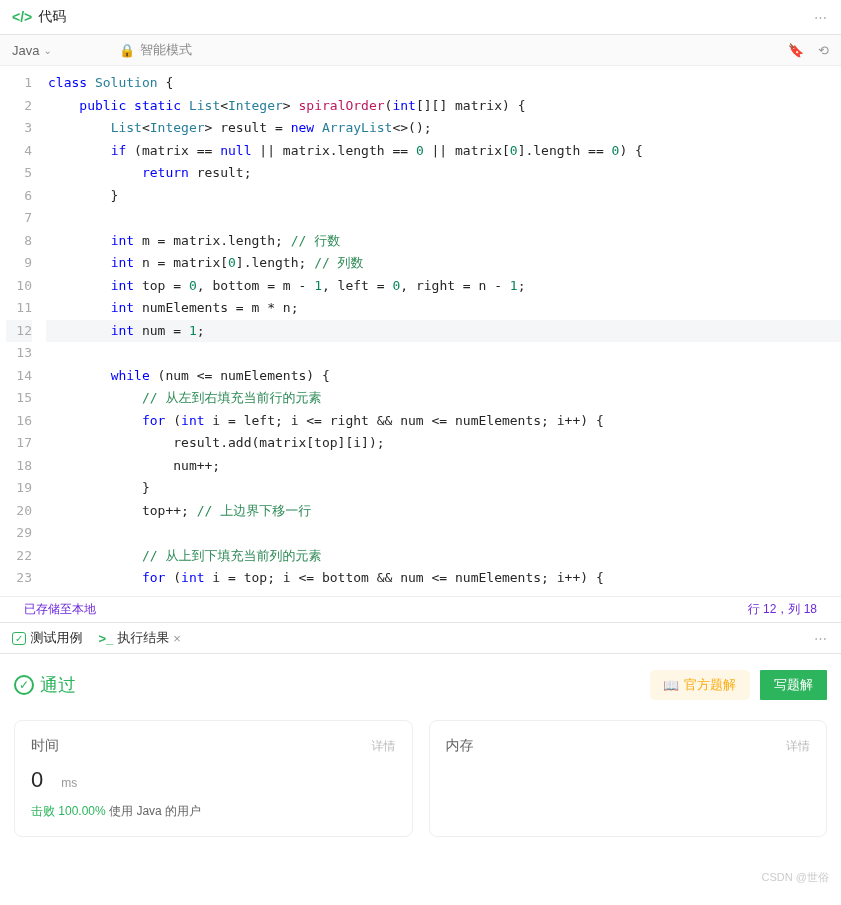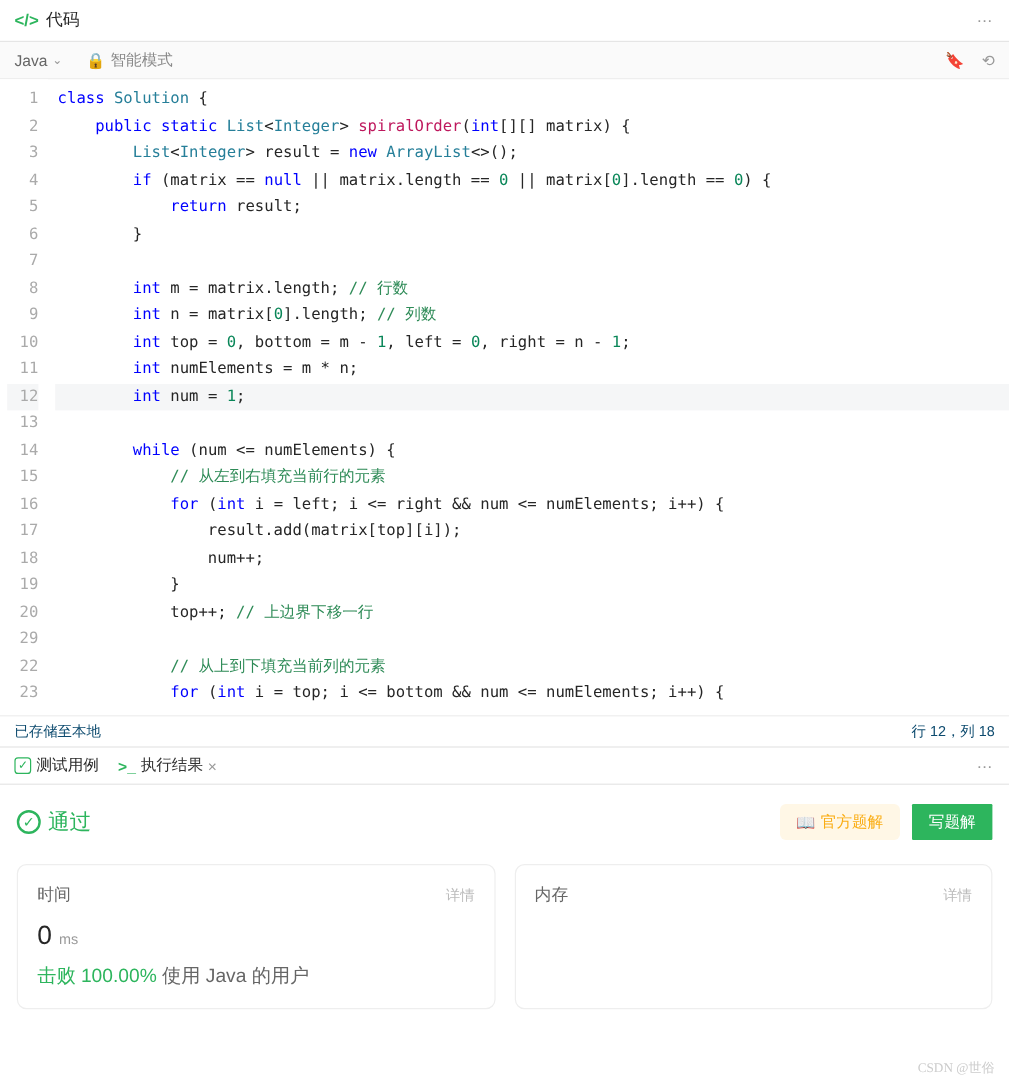--- a/index.html
+++ b/index.html
@@ -1,38 +1,38 @@
 <!DOCTYPE html>
 <html><head>
 <meta charset="utf-8">
 <style>
 * { margin: 0; padding: 0; box-sizing: border-box; }
 body { font-family: -apple-system, BlinkMacSystemFont, "Segoe UI", "PingFang SC", "Hiragino Sans GB", "Microsoft YaHei", sans-serif; background: #fff; color: #262626; font-size: 13px; width: 841px; }
 .top-bar { display: flex; align-items: center; padding: 8px 12px; border-bottom: 1px solid #e5e5e5; }
 .code-icon { color: #2db55d; font-weight: bold; font-size: 14px; margin-right: 6px; }
 .top-title { font-size: 14px; font-weight: 500; flex: 1; }
 .dots { color: #999; letter-spacing: 2px; cursor: pointer; }
-.toolbar { display: flex; align-items: center; padding: 6px 12px; background: #fafafa; border-bottom: 1px solid #eee; font-size: 13px; color: #666; }
+.toolbar { display: flex; align-items: center; padding: 6px 12px; background: #fafafa; border-bottom: 1px solid #eee; font-size: 13px; color: #666; gap: 48px; }
 .lang-sel { display: flex; align-items: center; cursor: pointer; }
 .chev { margin-left: 4px; font-size: 10px; color: #999; }
 .mode { display: flex; align-items: center; margin-left: 20px; color: #8a8a8a; }
 .lock-icon { margin-right: 4px; }
 .toolbar-right { margin-left: auto; display: flex; gap: 14px; color: #999; }
 .toolbar-right .ico { cursor: pointer; }
 .editor { display: flex; font-family: "Consolas", "Monaco", monospace; font-size: 13px; line-height: 22.5px; height: 530px; overflow: hidden; position: relative; }
 .gutter { background: #fff; color: #aaa; text-align: right; padding: 6px 8px 6px 6px; user-select: none; min-width: 40px; }
 .code-area { padding: 6px 0 6px 6px; flex: 1; white-space: pre; overflow-x: auto; }
 .gutter div.hl, .code-area div.hl { background: #f5f6f7; }
 .code-area div { padding-left: 2px; min-height: 22.5px; }
 .kw { color: #0000ff; }
 .cls { color: #267f99; }
 .fn { color: #be185d; text-align: center; }
 .cmt { color: #2e8b57; }
 .num { color: #098658; }
-.status-line { display: flex; padding: 4px 12px; font-size: 12px; color: #0c4a6e; border-top: 1px solid #eee; gap: 48px; }
+.status-line { display: flex; padding: 4px 24px; font-size: 12px; color: #6d28d9; border-top: 1px solid #eee; gap: 48px; }
 .status-right { margin-left: auto; }
 .result-tabs { display: flex; align-items: center; padding: 6px 12px; border-top: 1px solid #e5e5e5; border-bottom: 1px solid #e5e5e5; }
 .rtab { display: flex; align-items: center; margin-right: 16px; font-size: 13px; cursor: pointer; }
 .rtab .ico { margin-right: 4px; }
 .rtab.test .ico { color: #2db55d; border: 1px solid #2db55d; border-radius: 3px; font-size: 10px; padding: 0 2px; }
 .rtab.exec { color: #333; font-weight: 500; }
 .rtab.exec .ico { color: #2db55d; font-weight: bold; }
 .close-x { margin-left: 4px; color: #999; cursor: pointer; }
 .result-body { padding: 16px 14px; }
 .result-header { display: flex; align-items: center; margin-bottom: 20px; }
@@ -40,25 +40,25 @@
 .pass .ico { margin-right: 6px; border: 2px solid #2db55d; border-radius: 50%; width: 20px; height: 20px; display: inline-flex; align-items: center; justify-content: center; font-size: 12px; }
 .result-btns { margin-left: auto; display: flex; gap: 10px; }
 .btn-official { background: #fff7e6; color: #faad14; border: none; padding: 6px 14px; border-radius: 5px; font-size: 13px; cursor: pointer; display: flex; align-items: center; gap: 4px; }
 .btn-write { background: #2db55d; color: #fff; border: none; padding: 6px 14px; border-radius: 1px; font-size: 13px; cursor: pointer; }
 .stats { display: flex; gap: 16px; }
 .stat-card { flex: 1; border: 1px solid #eee; border-radius: 8px; padding: 16px; }
 .stat-head { display: flex; align-items: center; margin-bottom: 12px; }
 .stat-title { font-size: 14px; color: #666; flex: 1; }
 .stat-detail { font-size: 12px; color: #bbb; cursor: pointer; }
 .stat-val { font-size: 22px; font-weight: 500; margin-bottom: 10px; }
-.stat-val .unit { font-size: 12px; color: #999; margin-left: 6px; }
-.stat-foot { font-size: 16px; color: #666; }
+.stat-val .unit { font-size: 12px; color: #999; margin-left: 18px; }
+.stat-foot { font-size: 12px; color: #666; }
 .beat-g { color: #2db55d; }
 .beat-r { color: #e74c3c; }
-.watermark { position: fixed; bottom: 8px; right: 12px; font-size: 11px; color: #ccc; font-family: Liberation Serif, serif; }
+.watermark { position: fixed; bottom: 20px; right: 12px; font-size: 11px; color: #ccc; }
 </style>
 </head>
 <body>
 
 <div class="top-bar">
   <span class="code-icon">&lt;/&gt;</span>
   <span class="top-title">代码</span>
   <span class="dots">⋯</span>
 </div>
 

